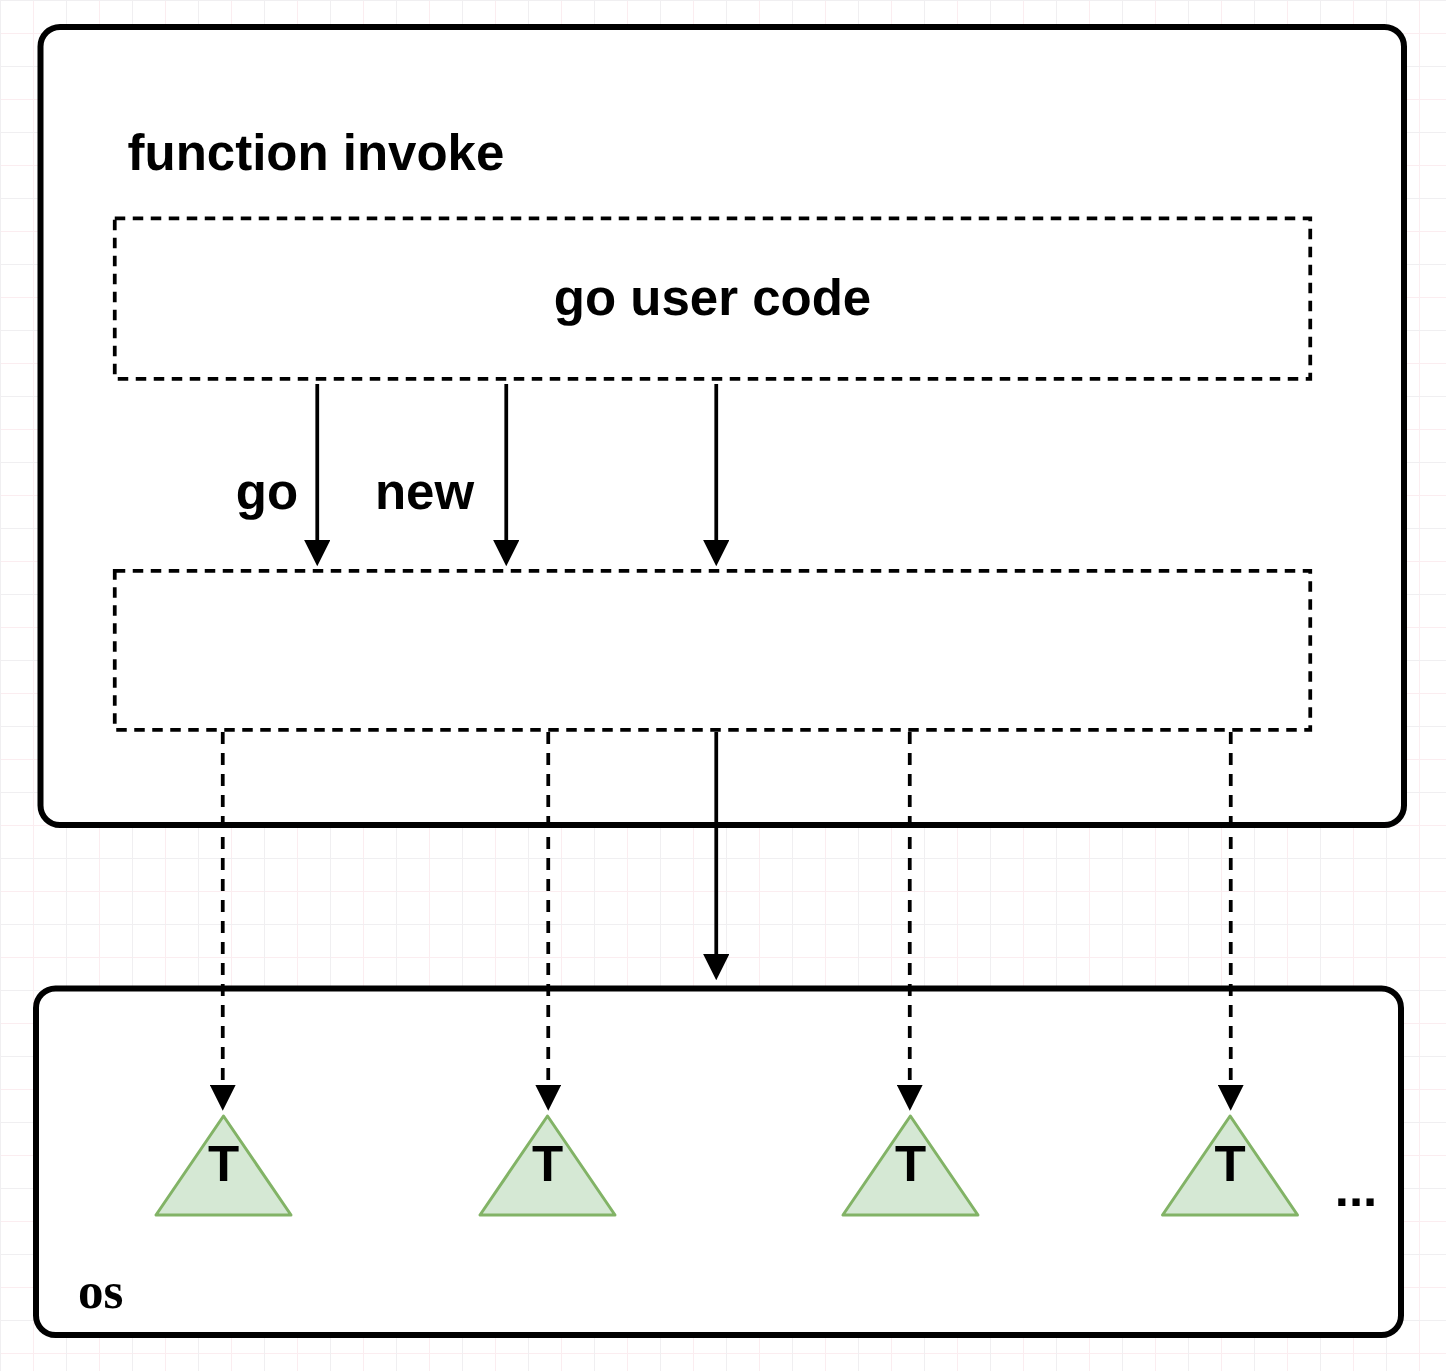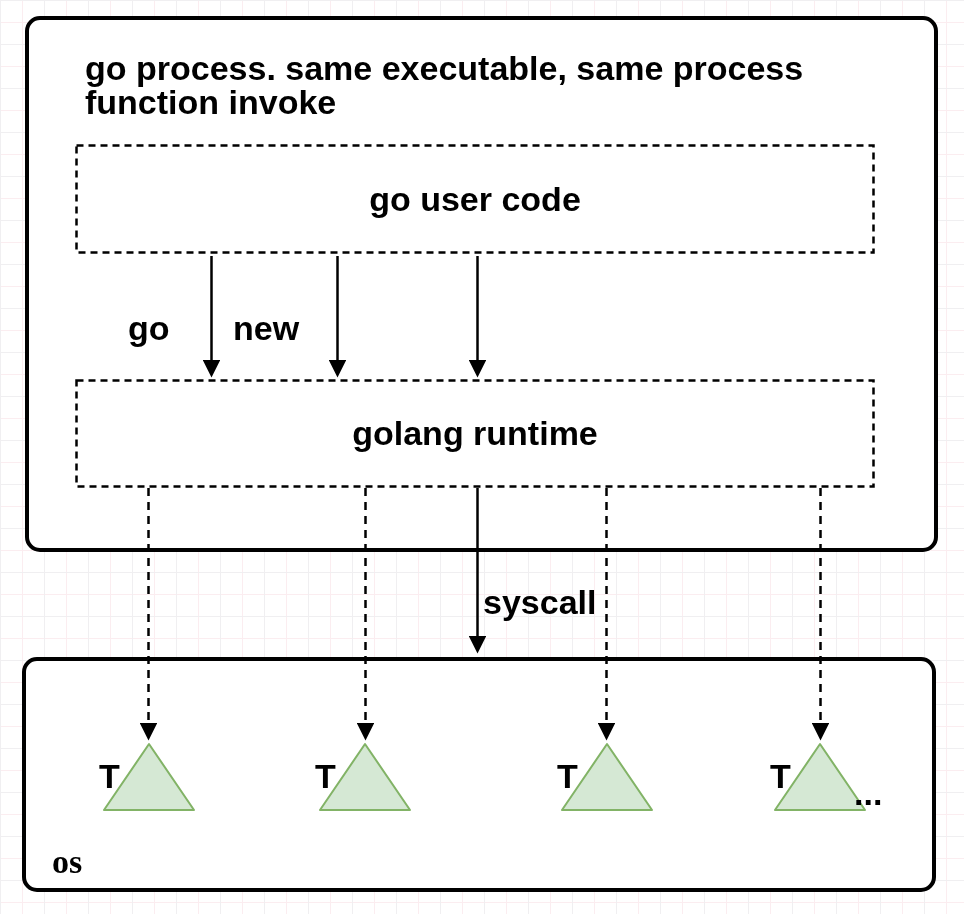--- a/index.html
+++ b/index.html
@@ -36,21 +36,21 @@
   }
   .label {
     position: absolute;
     z-index: 3;
     font-weight: bold;
     font-size: 34px;
     line-height: 34px;
     color: #000000;
     white-space: nowrap;
   }
-  .centered { }
+  .centered { text-align: center; }
   .box-label {
     position: absolute;
     z-index: 3;
     display: flex;
     align-items: center;
     justify-content: center;
     font-weight: bold;
     font-size: 34px;
     color: #000000;
     white-space: nowrap;
@@ -84,31 +84,28 @@
     <line x1="365.5" y1="488" x2="365.5" y2="737" stroke-width="2.5" stroke-dasharray="8 6" marker-end="url(#ah)" stroke="#000000"></line>
     <line x1="606.5" y1="488" x2="606.5" y2="737" stroke-width="2.5" stroke-dasharray="8 6" marker-end="url(#ah)" stroke="#000000"></line>
     <line x1="820.5" y1="488" x2="820.5" y2="737" stroke-width="2.5" stroke-dasharray="8 6" marker-end="url(#ah)" stroke="#000000"></line>
 
     <polygon points="149,744 104,810 194,810" stroke-width="2" stroke-linejoin="round" fill="#d5e8d4" stroke="#82b366"></polygon>
     <polygon points="365,744 320,810 410,810" stroke-width="2" stroke-linejoin="round" fill="#d5e8d4" stroke="#82b366"></polygon>
     <polygon points="607,744 562,810 652,810" stroke-width="2" stroke-linejoin="round" fill="#d5e8d4" stroke="#82b366"></polygon>
     <polygon points="820,744 775,810 865,810" stroke-width="2" stroke-linejoin="round" fill="#d5e8d4" stroke="#82b366"></polygon>
   </svg>
 
-  <div class="label" style="left:85px; top:51px;">go process. same executable, same process</div>
   <div class="label" style="left:85px; top:85px;">function invoke</div>
 
   <div class="box-label" style="left:76px; top:145px; width:798px; height:108px;">go user code</div>
 
   <div class="label centered" style="left:128px; top:311px; width:100px;">go</div>
   <div class="label centered" style="left:233px; top:311px; width:100px;">new</div>
 
-  <div class="box-label" style="left:76px; top:380px; width:798px; height:107px;">golang runtime</div>
 
-  <div class="label" style="left:483px; top:585px;">syscall</div>
 
   <div class="label centered" style="left:99px; top:759px; width:100px;">T</div>
   <div class="label centered" style="left:315px; top:759px; width:100px;">T</div>
   <div class="label centered" style="left:557px; top:759px; width:100px;">T</div>
   <div class="label centered" style="left:770px; top:759px; width:100px;">T</div>
 
   <div class="label centered" style="left:854px; top:776px; width:100px;">...</div>
 
   <div class="label" style="left:52px; top:845px;font-family:Liberation Serif, serif;">os</div>
 

